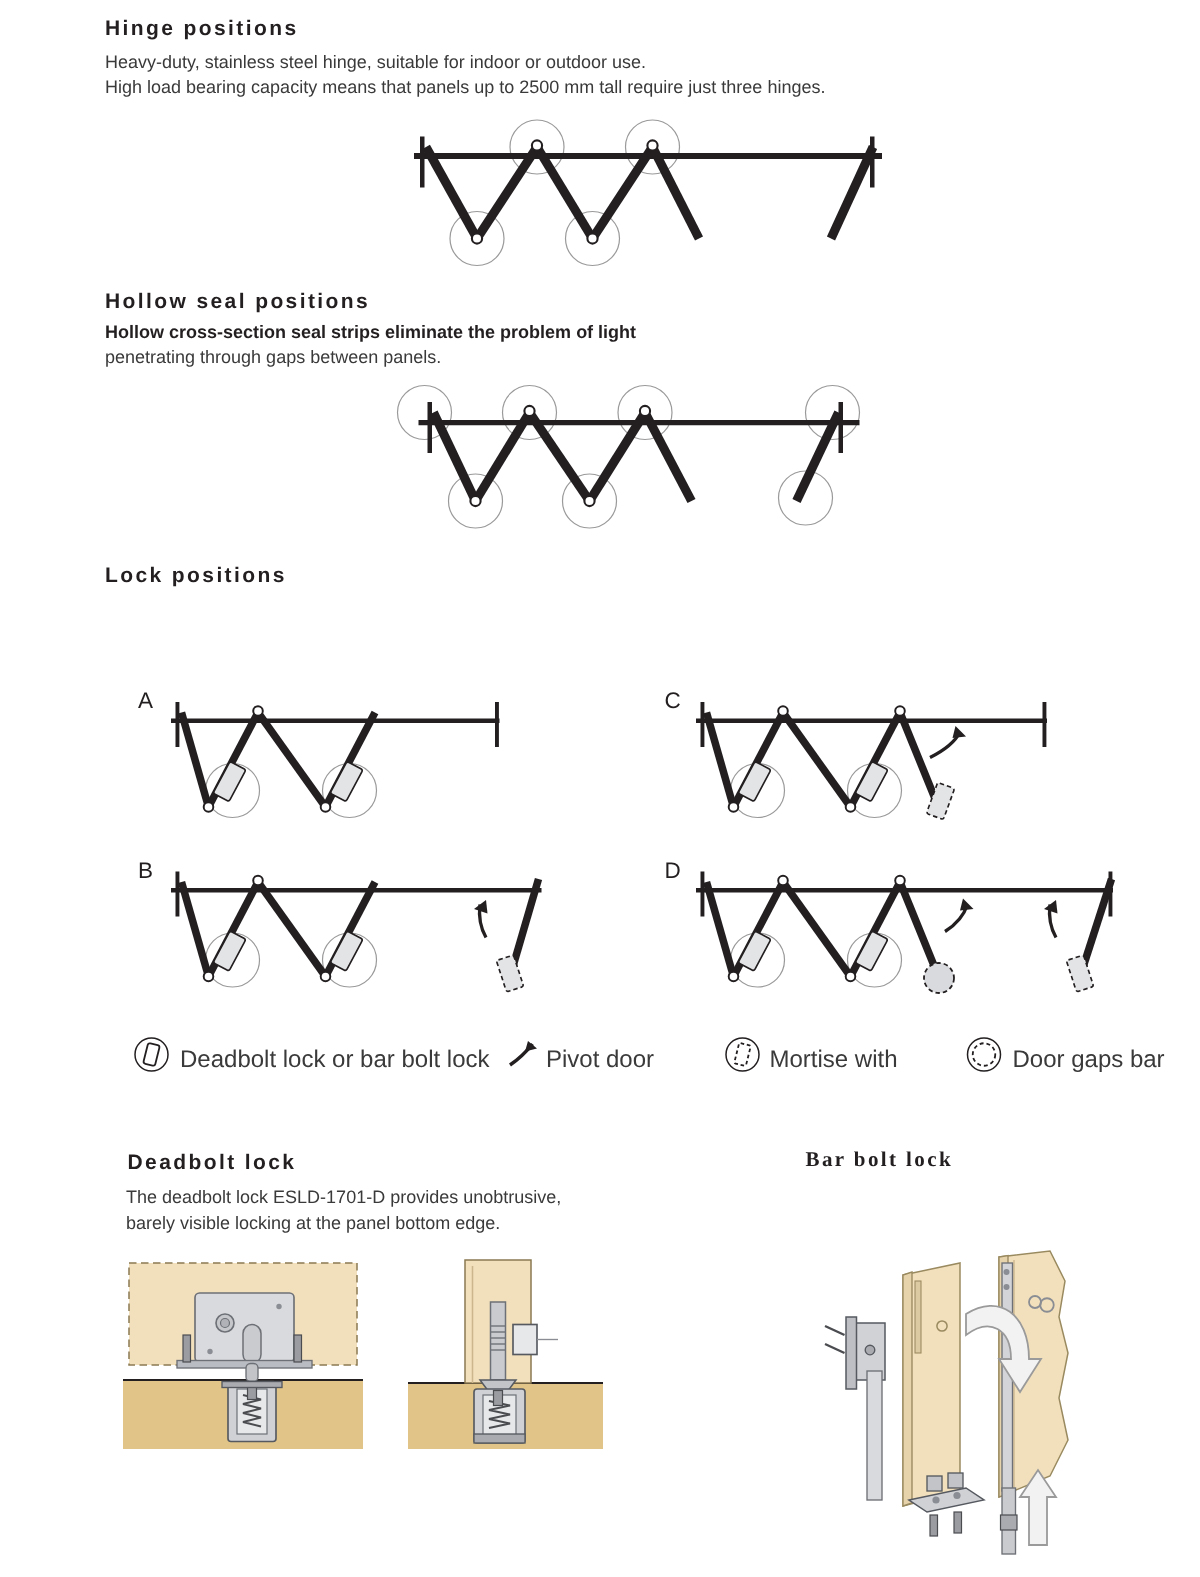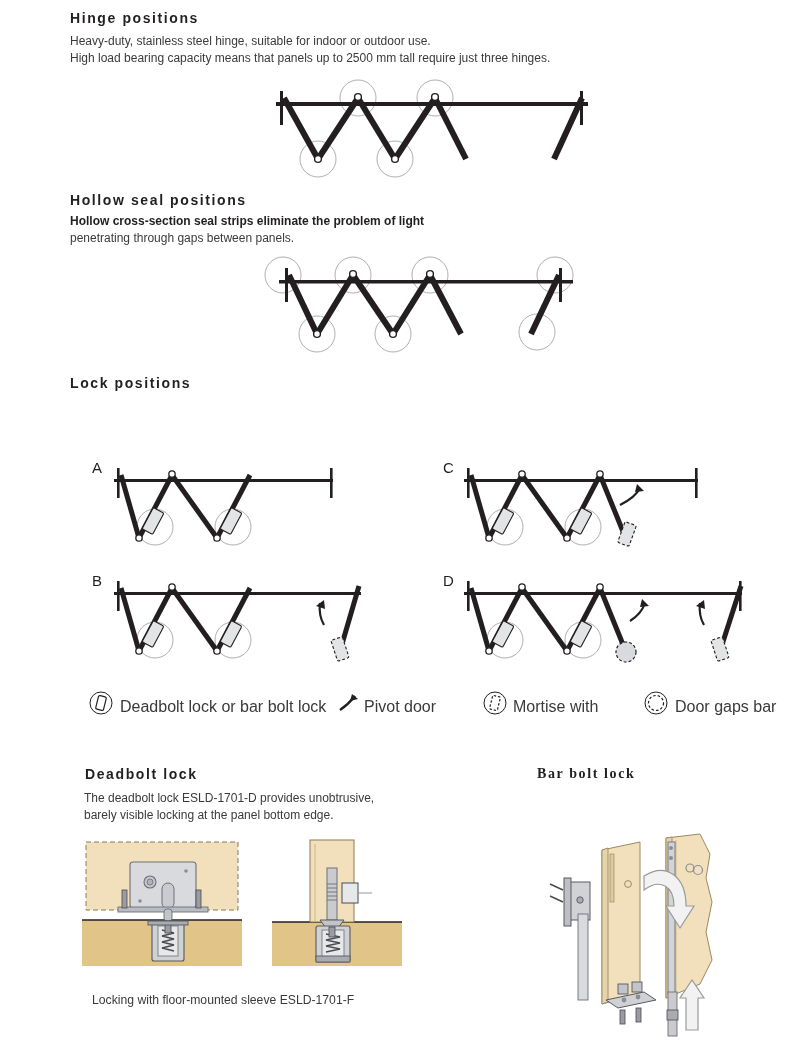--- a/index.html
+++ b/index.html
@@ -372,21 +372,20 @@
       <rect x="44" y="88" width="34" height="36" rx="2" fill="#cfd1d5" stroke="#565a60" stroke-width="1.1"></rect>
       <rect x="50" y="92" width="22" height="28" fill="#e7e8ea" stroke="#6d7076" stroke-width="0.8"></rect>
       <g stroke="#4a4c50" stroke-width="1.4" fill="none">
         <path d="M54 96 L68 99 L54 102 L68 105 L54 108 L68 111 L54 114"></path>
       </g>
       <rect x="57" y="89" width="6" height="10" fill="#9a9ca1" stroke="#4a4c50" stroke-width="0.8"></rect>
       <rect x="44" y="118" width="34" height="6" fill="#a9abb0" stroke="#565a60" stroke-width="0.9"></rect>
     </svg>
   </div>
 
-  <div class="caption" style="left:92px; top:993px;">Locking with floor-mounted sleeve ESLD-1701-F</div>
 
   <div class="sec-head" style="left:537px; top:766px;font-family:Liberation Serif, serif;">Bar bolt lock</div>
 
 
   <div class="abs" style="left:540px; top:832px;">
     <svg width="245" height="212" viewBox="0 0 245 212">
 
       <path d="M62 18 L100 10 L100 162 L62 172 Z" fill="#f2e0bc" stroke="#9a8a60" stroke-width="1"></path>
       <path d="M62 18 L68 16 L68 170 L62 172 Z" fill="#e6d3ab" stroke="#9a8a60" stroke-width="0.9"></path>
       <rect x="70" y="22" width="4" height="48" fill="#dccaa2" stroke="#9a8a60" stroke-width="0.7"></rect>

